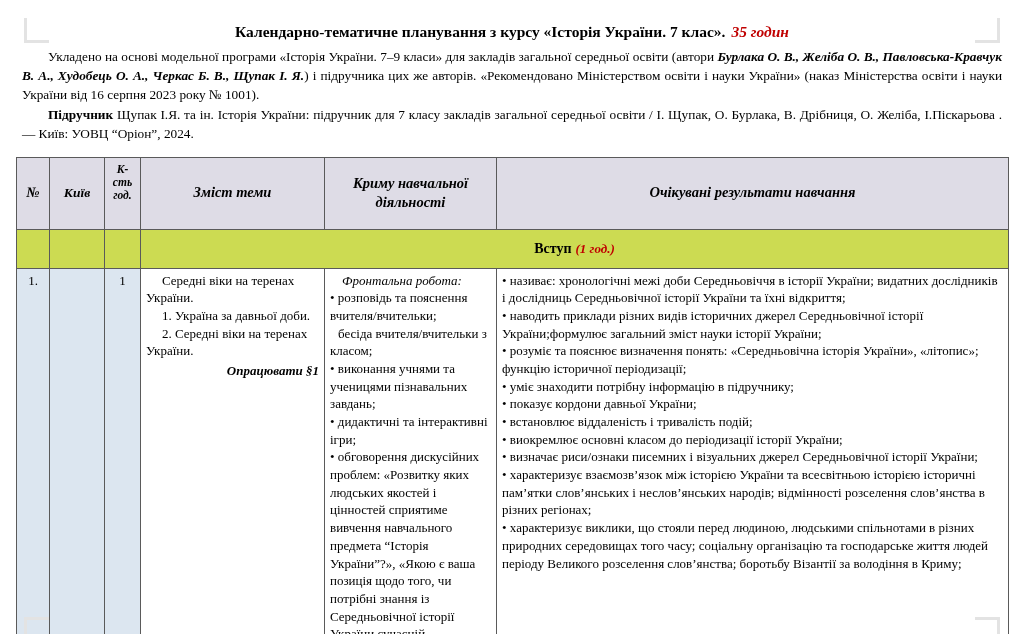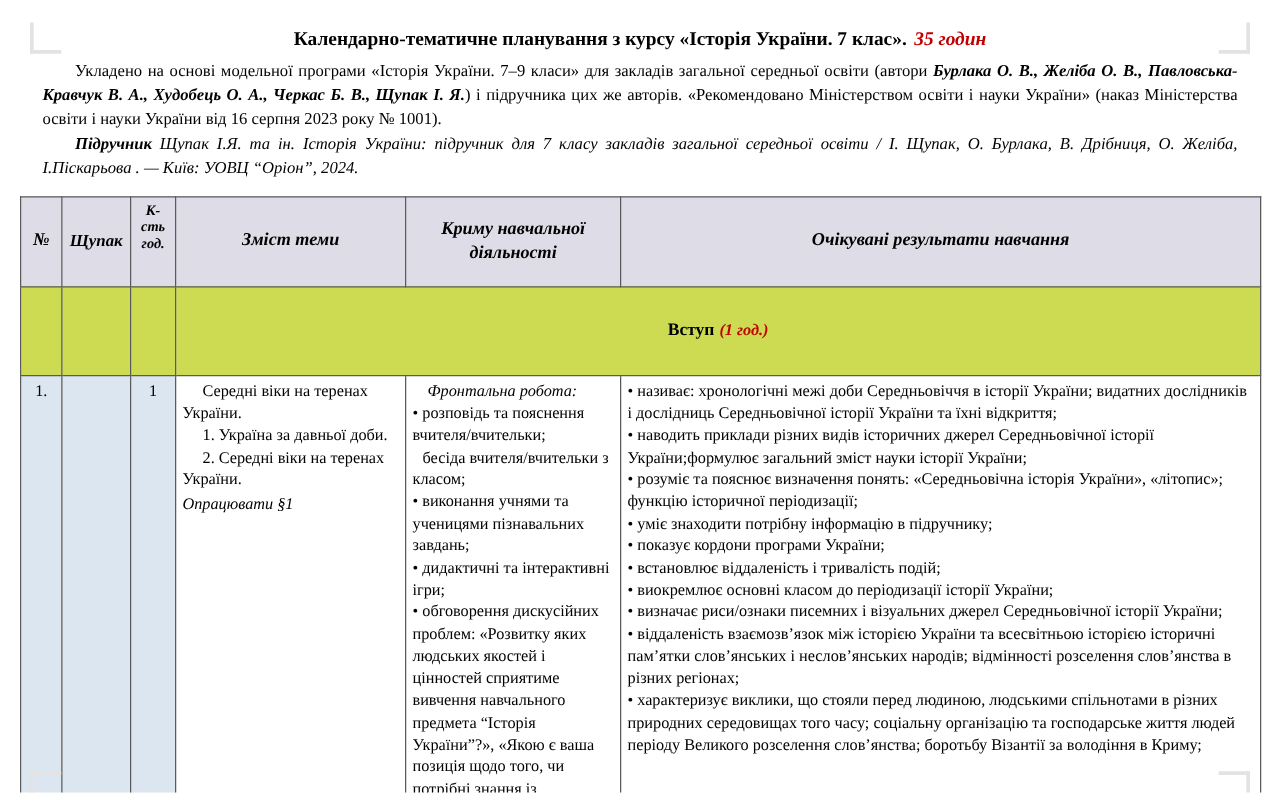--- a/index.html
+++ b/index.html
@@ -49,32 +49,31 @@
   }
   .doc-title .hours {
     color: #c00000;
     font-style: italic;
     font-weight: bold;
     margin-left: 6px;
   }
 
   
   .intro {
-    padding: 0 34px;
+    padding: 0 22px;
     margin-top: 7px;
   }
   .intro p {
     margin: 0 0 0 0;
     font-size: 13.3px;
     line-height: 1.42;
     text-align: justify;
     text-indent: 26px;
   }
   .intro p.para-book {
-    font-style: italic;
     text-indent: 26px;
     margin-top: 1px;
   }
   .b { font-weight: bold; }
   .bi { font-weight: bold; font-style: italic; }
 
   
   .plan-table-wrap {
     padding: 0 16px;
     margin-top: 13px;
@@ -121,21 +120,21 @@
   table.plan thead th.h-big {
     font-size: 14.5px;
   }
 
   
   tr.section-row td {
     background: #ccdb52;
     text-align: center;
     vertical-align: middle;
     height: 30px;
-    padding: 20px 5px;
+    padding: 4px 5px;
   }
   tr.section-row td.blank {
     background: #ccdb52;
   }
   .section-label {
     font-weight: bold;
     font-size: 14px;
   }
   .section-hours {
     color: #c00000;
@@ -165,22 +164,22 @@
     font-weight: normal;
     text-indent: 16px;
     display: block;
   }
   .topic-item {
     display: block;
     text-indent: 16px;
   }
   .topic-task {
     display: block;
-    text-align: left;
-    font-weight: normal;
+    text-align: right;
+    font-weight: bold;
     font-style: italic;
     margin-top: 2px;
   }
 
   td.cell-acts { text-align: left; }
   .acts-head {
     display: block;
     font-style: italic;
     text-indent: 12px;
   }
@@ -220,21 +219,21 @@
         <col class="c-num">
           <col class="c-date">
           <col class="c-hours">
         <col class="c-topic">
           <col class="c-acts">
           <col class="c-out">
       </colgroup>
       <thead>
         <tr>
           <th class="h-big">№</th>
-          <th>Щупак</th>
+          <th>Київ</th>
           <th class="small">
             <span>К-</span><br>
             <span>сть</span><br>
             <span>год.</span>
           </th>
           <th class="h-big">Зміст теми</th>
           <th class="h-big">
             <span>Криму навчальної</span><br>
             <span>діяльності</span>
           </th>
@@ -272,25 +271,25 @@
             <span class="acts-item">• дидактичні та інтерактивні ігри;</span>
             <span class="acts-item">• обговорення дискусійних проблем: «Розвитку яких людських якостей і цінностей сприятиме вивчення навчального предмета “Історія України”?», «Якою є ваша позиція щодо того, чи потрібні знання із Середньовічної історії України сучасній українській молоді?»;</span>
 
           </td>
 
           <td class="cell-out">
             <span class="out-item">• називає: хронологічні межі доби Середньовіччя в історії України; видатних дослідників і дослідниць Середньовічної історії України та їхні відкриття;</span>
             <span class="out-item">• наводить приклади різних видів історичних джерел Середньовічної історії України;формулює загальний зміст науки історії України;</span>
             <span class="out-item">• розуміє та пояснює визначення понять: «Середньовічна історія України», «літопис»; функцію історичної періодизації;</span>
             <span class="out-item">• уміє знаходити потрібну інформацію в підручнику;</span>
-            <span class="out-item">• показує кордони програми України;</span>
+            <span class="out-item">• показує кордони давньої України;</span>
             <span class="out-item">• встановлює віддаленість і тривалість подій;</span>
             <span class="out-item">• виокремлює основні класом до періодизації історії України;</span>
             <span class="out-item">• визначає риси/ознаки писемних і візуальних джерел Середньовічної історії України;</span>
-            <span class="out-item">• віддаленість взаємозв’язок між історією України та всесвітньою історією історичні пам’ятки слов’янських і неслов’янських народів; відмінності розселення слов’янства в різних регіонах;</span>
+            <span class="out-item">• характеризує взаємозв’язок між історією України та всесвітньою історією історичні пам’ятки слов’янських і неслов’янських народів; відмінності розселення слов’янства в різних регіонах;</span>
             <span class="out-item">• характеризує виклики, що стояли перед людиною, людськими спільнотами в різних природних середовищах того часу; соціальну організацію та господарське життя людей періоду Великого розселення слов’янства; боротьбу Візантії за володіння в Криму;</span>
           </td>
         </tr>
 
       </tbody>
     </table>
   </div>
 
 </div>
 

